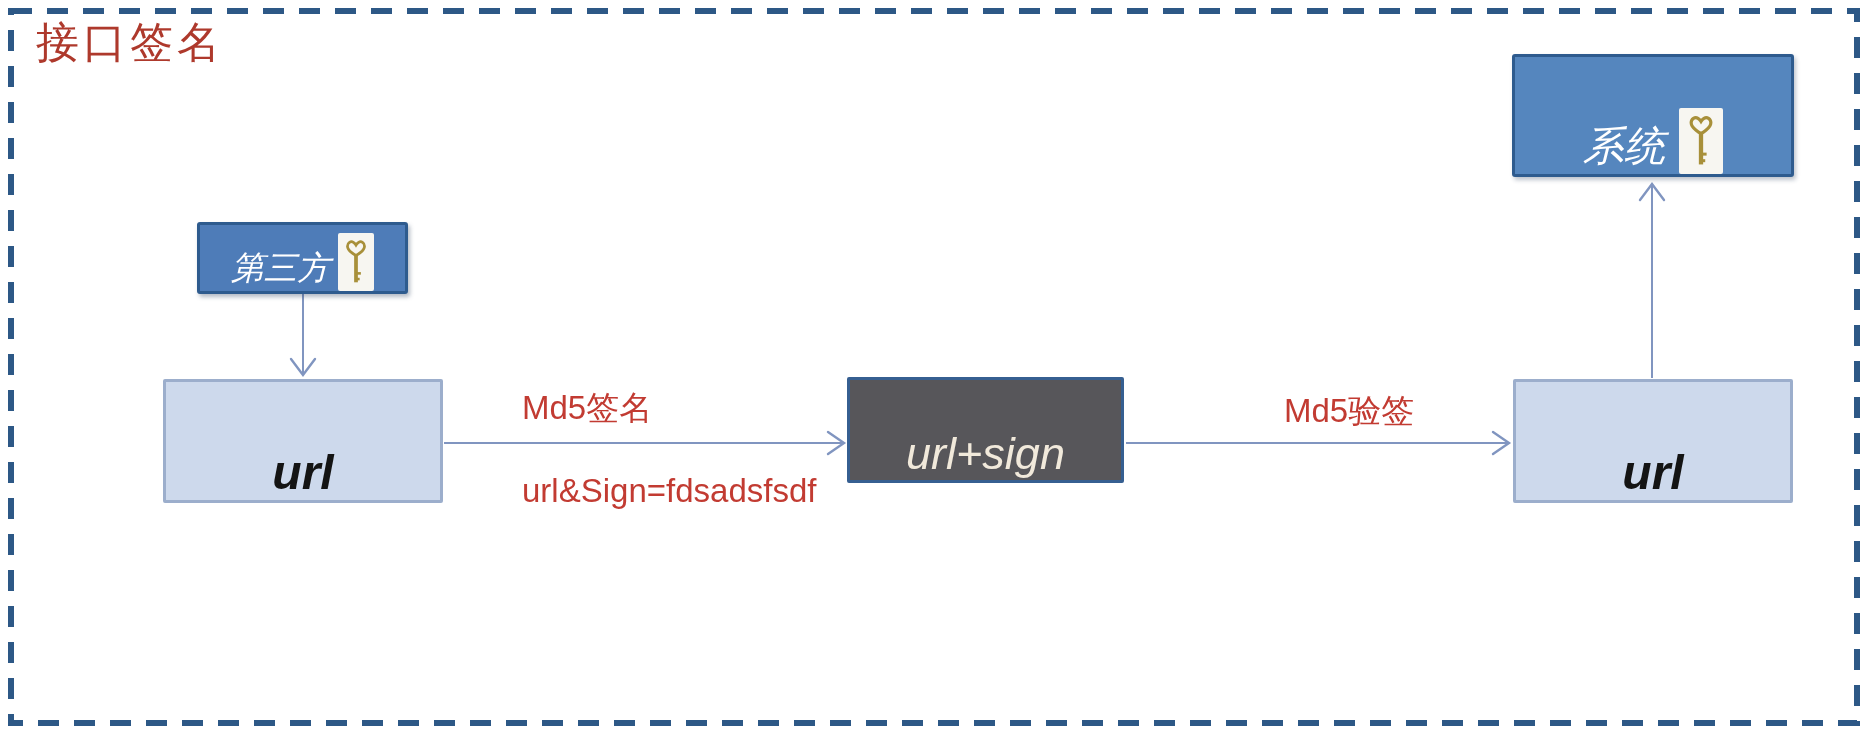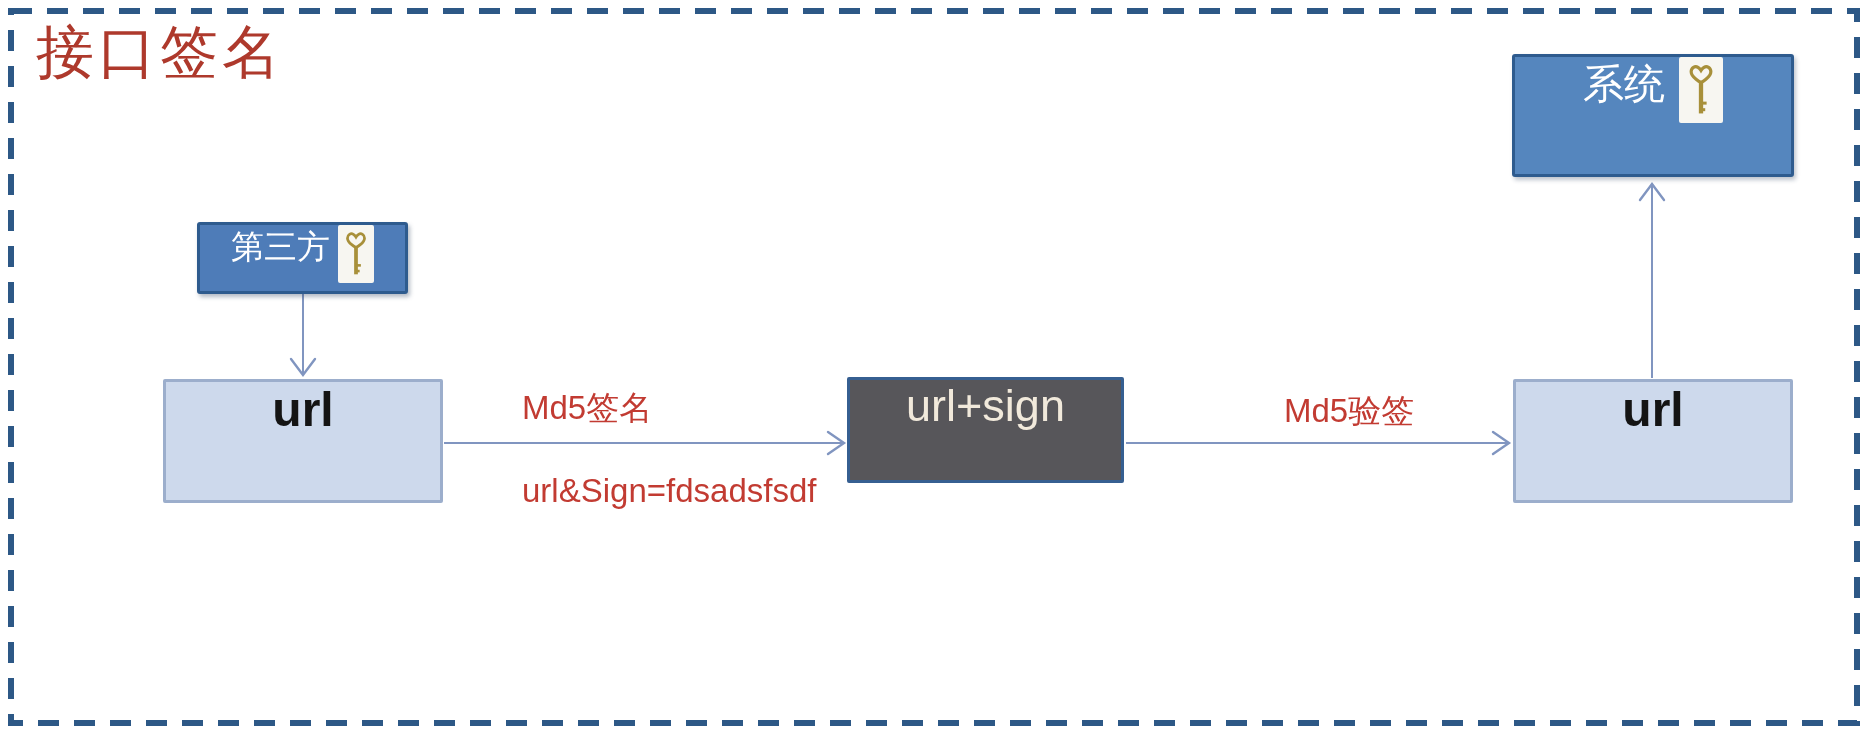--- a/index.html
+++ b/index.html
@@ -7,27 +7,27 @@
     position:relative; width:1868px; height:734px; background:#ffffff;
     font-family:"Liberation Sans", sans-serif; overflow:hidden;
   }
   svg.layer { position:absolute; left:0; top:0; width:1868px; height:734px; pointer-events:none; }
   .dashed-rect { fill:none; stroke:var(--border-blue); stroke-width:6; stroke-dasharray:21 15; }
   .conn { stroke:var(--arrow); stroke-width:2; fill:none; }
   .conn-head { stroke:var(--arrow); stroke-width:2.4; fill:none; stroke-linecap:round; }
 
   .title {
     position:absolute; left:36px; top:14px;
-    font-family:"DejaVu Serif", serif; font-size:58px; letter-spacing:4px;
+    font-family:"DejaVu Serif", serif; font-size:43px; letter-spacing:4px;
     color:var(--title-red);
   }
 
   .node {
     position:absolute; box-sizing:border-box;
-    display:flex; align-items:flex-start; justify-content:center;
+    display:flex; align-items:flex-end; justify-content:center;font-style:italic;
   }
   .node-third {
     left:197px; top:222px; width:211px; height:72px;
     background:var(--node-blue); border:3px solid var(--node-blue-border);
     border-radius:3px; color:#ffffff; font-size:33px; gap:8px;
     box-shadow:2px 3px 4px rgba(40,60,90,0.35);
   }
   .node-system {
     left:1512px; top:54px; width:282px; height:123px;
     background:var(--node-blue2); border:3px solid var(--node-blue-border);

